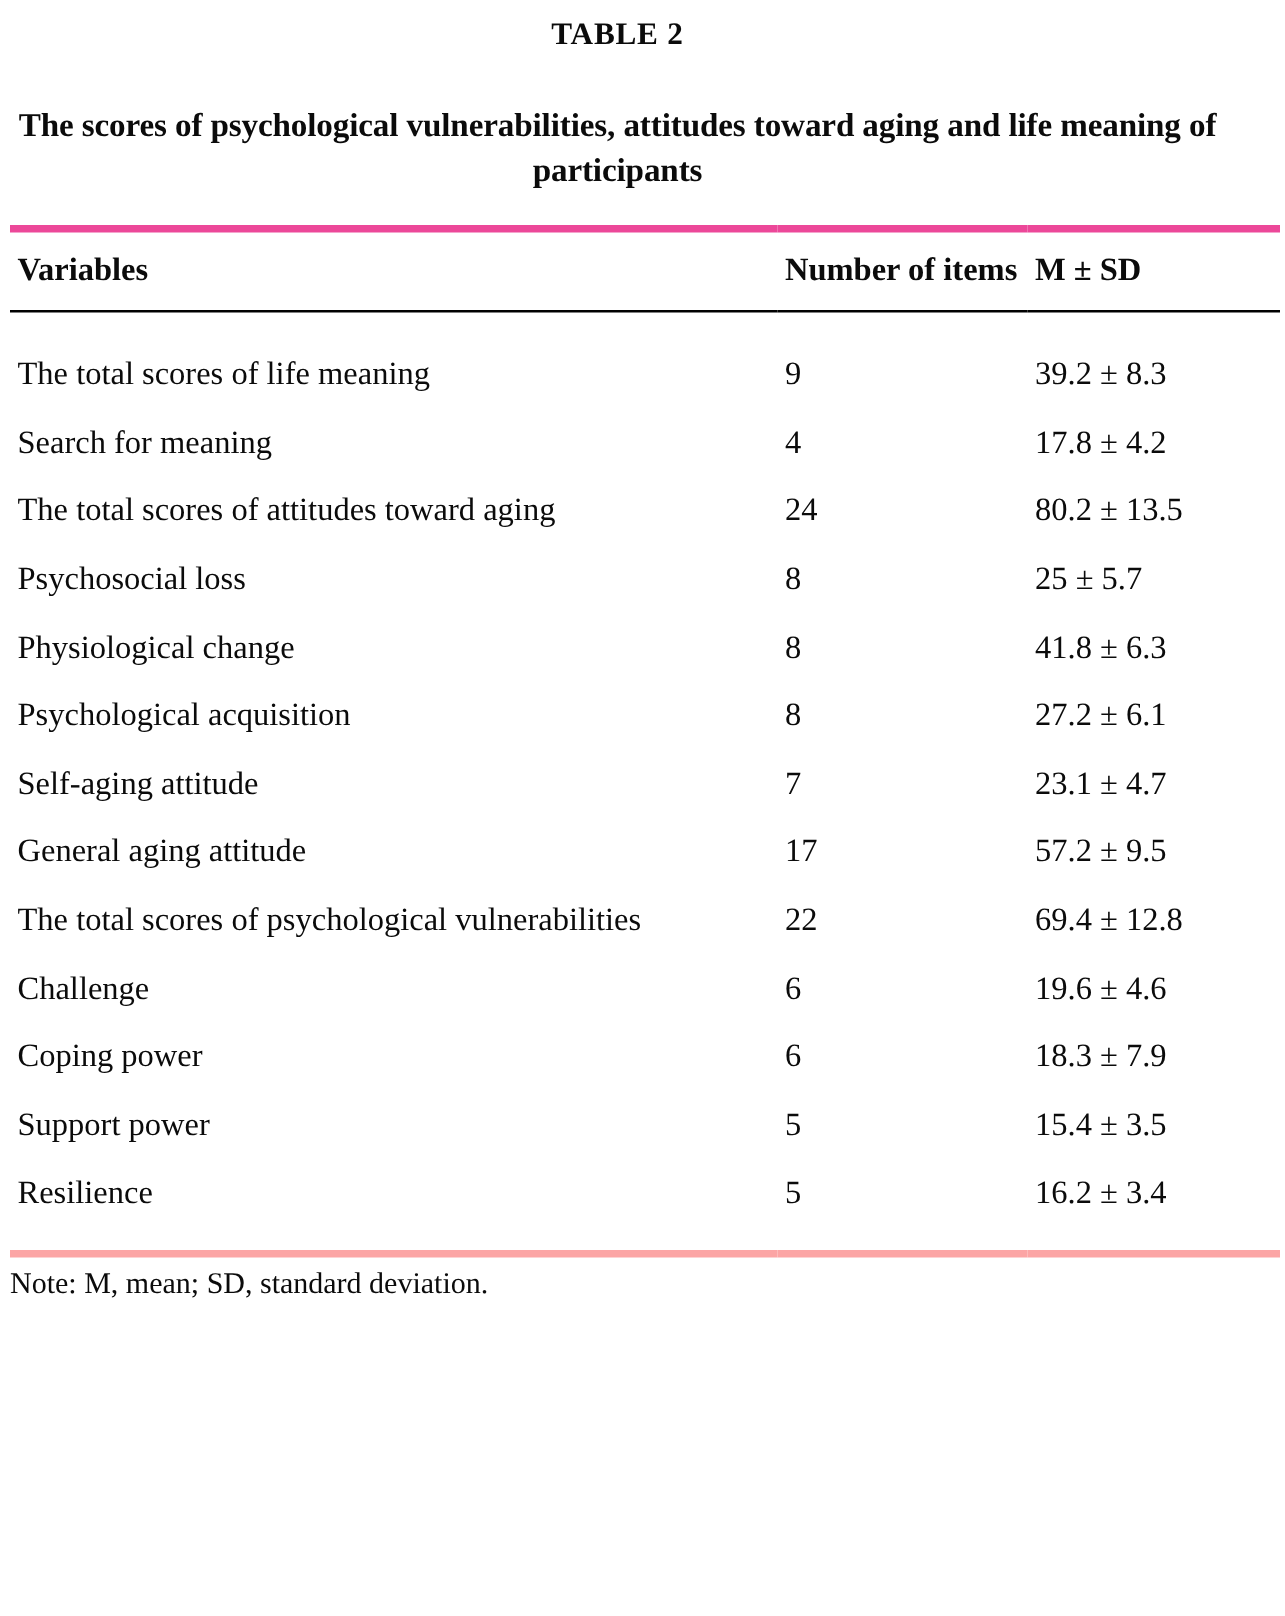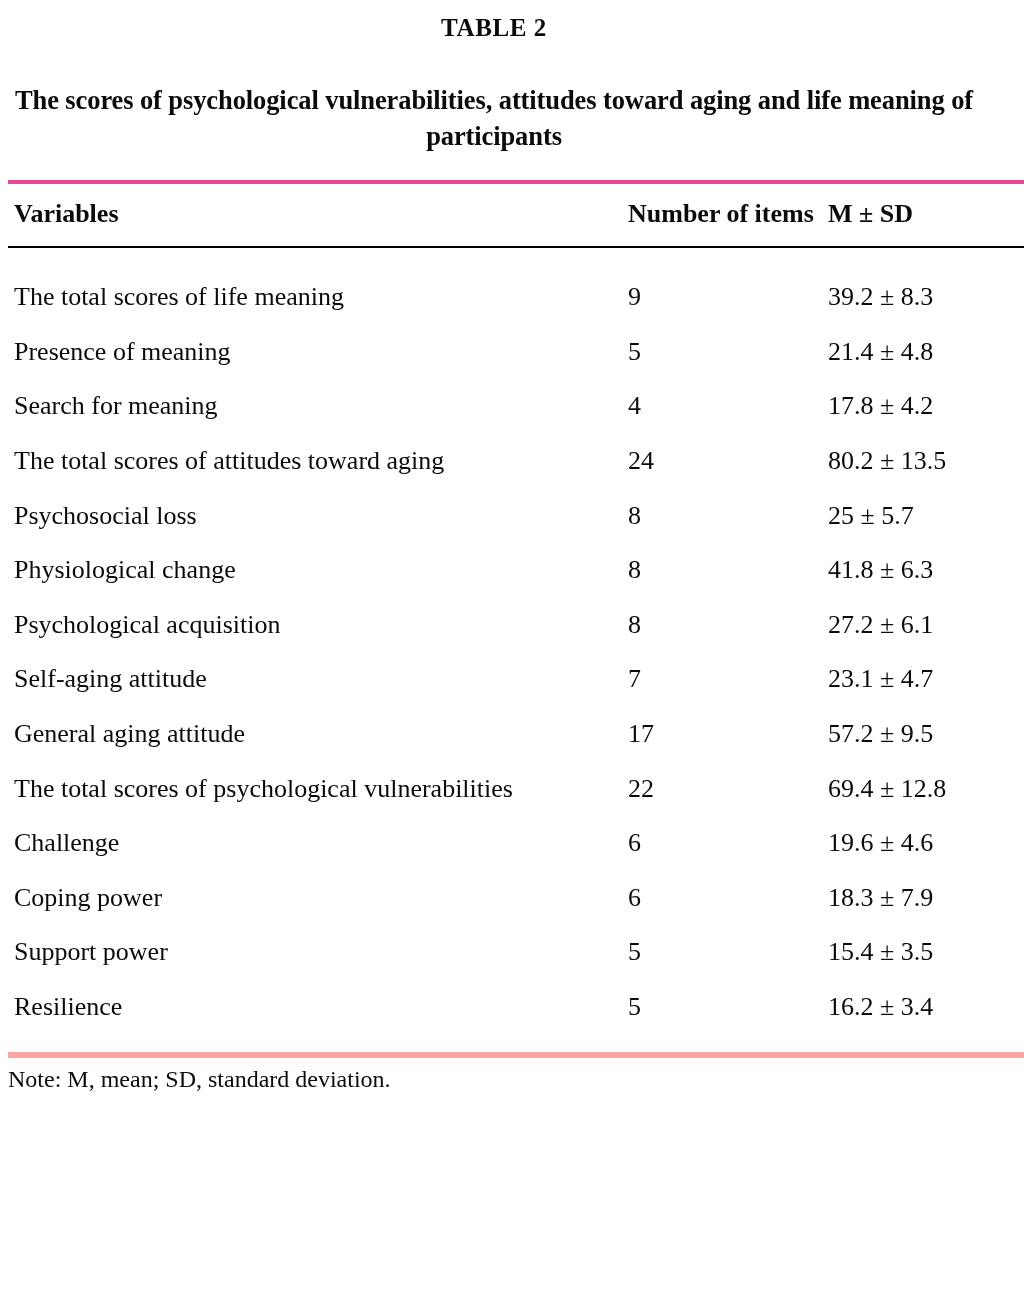--- a/index.html
+++ b/index.html
@@ -47,21 +47,21 @@
 
   table.data thead th {
     text-align: left;
     font-weight: bold;
     font-size: 26px;
     line-height: 1.28;
     padding: 13px 6px 16px 6px;
     vertical-align: top;
   }
   table.data thead tr th {
-    border-top: 4px solid #ec4899;
+    border-top: 6px solid #ec4899;
     border-bottom: 2px solid #000;
   }
   table.data tbody td {
     font-size: 26px;
     line-height: 1.33;
     padding: 10px 6px 10px 6px;
     vertical-align: top;
     font-weight: normal;
   }
   table.data tbody tr:first-child td {
@@ -97,25 +97,20 @@
         <th>Variables</th>
         <th>Number of items</th>
         <th>M ± SD</th>
       </tr>
     </thead>
     <tbody>
       <tr>
         <td>The total scores of life meaning</td>
         <td>9</td>
         <td>39.2 ± 8.3</td>
-      </tr>
-      <tr>
-        <td>Presence of meaning</td>
-        <td>5</td>
-        <td>21.4 ± 4.8</td>
       </tr>
       <tr>
         <td>Search for meaning</td>
         <td>4</td>
         <td>17.8 ± 4.2</td>
       </tr>
       <tr>
         <td>The total scores of attitudes toward aging</td>
         <td>24</td>
         <td>80.2 ± 13.5</td>

